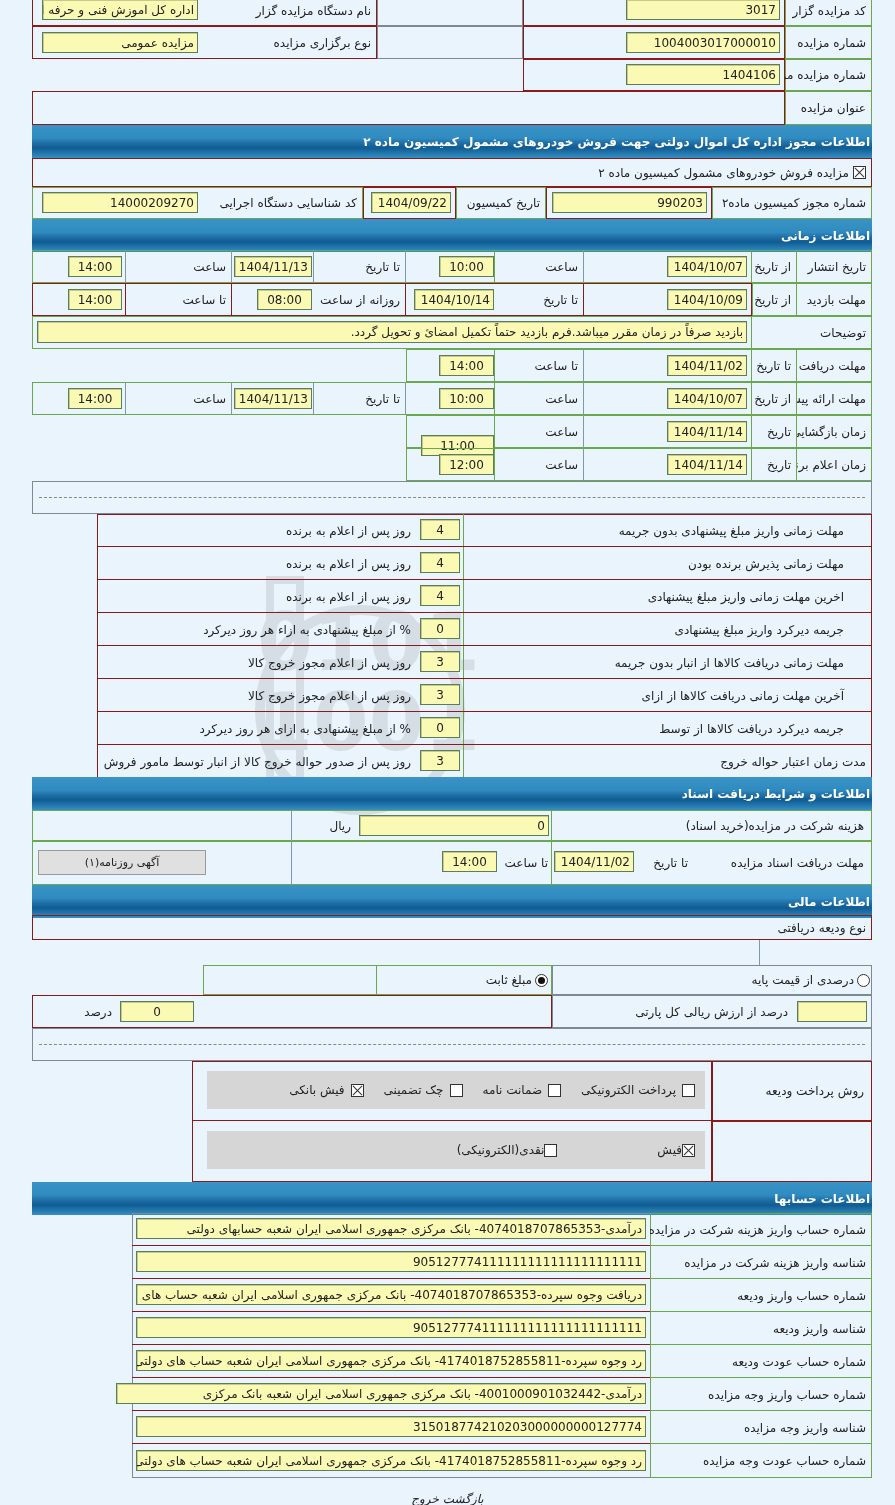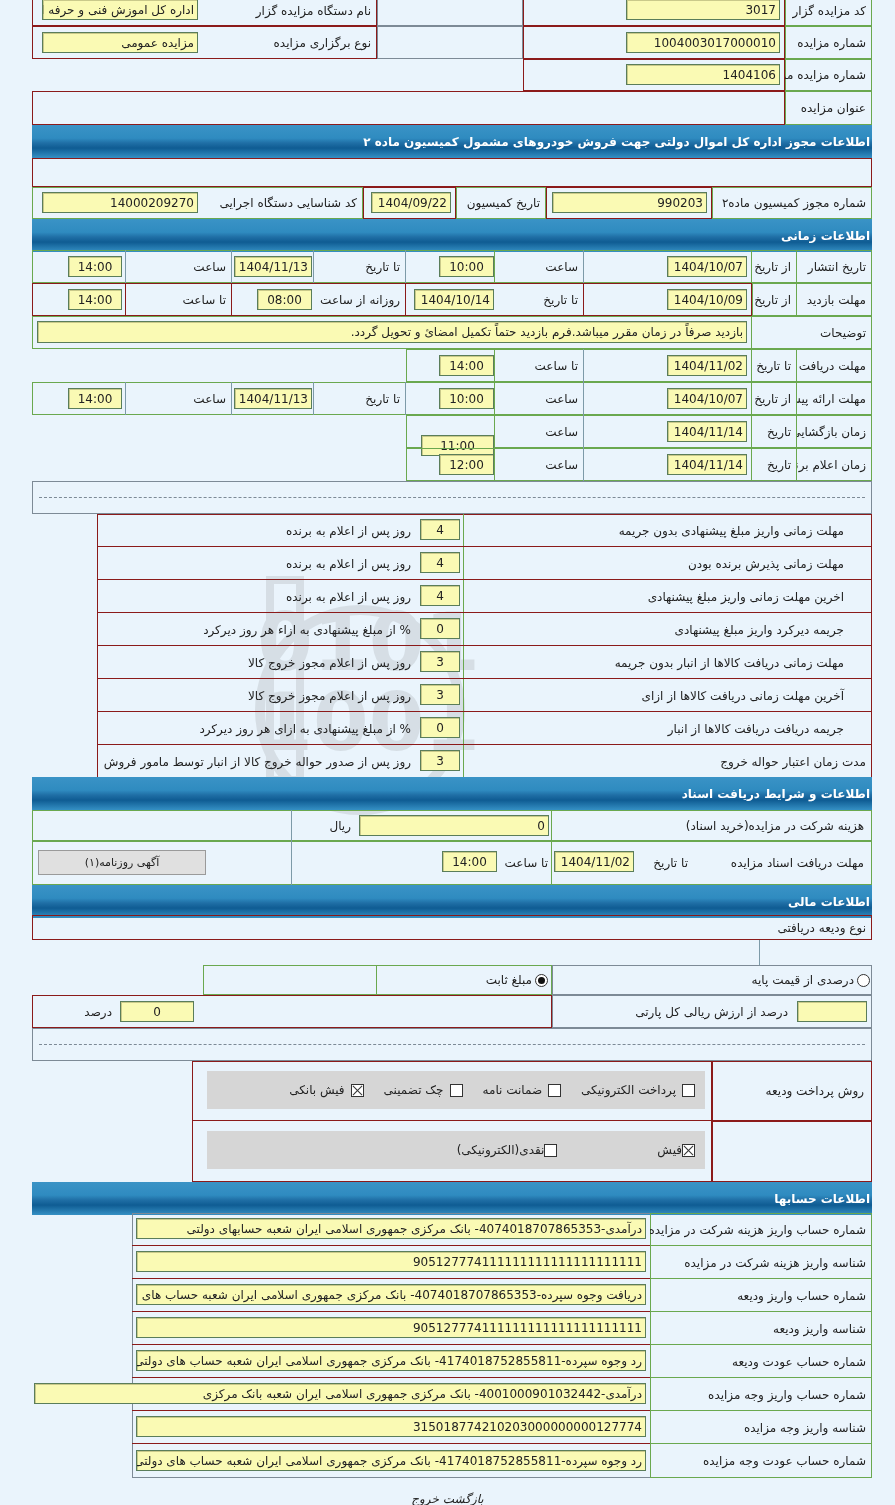--- a/index.html
+++ b/index.html
@@ -77,20 +77,24 @@
   <div class="row" style="top:91px;height:34px;">
     <div class="greenbox" style="right:0;width:87px;top:0;bottom:0;"></div>
     <div class="cell" style="right:0;width:87px;">عنوان مزایده</div>
     <div class="redbox" style="right:87px;width:753px;top:0;bottom:0;"></div>
   </div>
 
   <div class="hdr" style="top:125px;">اطلاعات مجوز اداره کل اموال دولتی جهت فروش خودروهای مشمول کمیسیون ماده ۲</div>
 
   <div class="row" style="top:158px;height:29px;">
     <div class="redbox" style="right:0;width:840px;top:0;bottom:0;background:#eaf4fc;"></div>
+    <div class="cell" style="right:0;width:400px;gap:4px;">
+      <span class="chk on"></span>
+      <span>مزایده فروش خودروهای مشمول کمیسیون ماده ۲</span>
+    </div>
   </div>
 
   <div class="row" style="top:187px;height:32px;">
     <div class="greenbox" style="right:0;width:160px;top:0;bottom:0;"></div>
     <div class="cell" style="right:0;width:160px;">شماره مجوز کمیسیون ماده۲</div>
     <div class="redbox" style="right:160px;width:166px;top:0;bottom:0;"></div>
     <div class="fld" style="right:165px;width:155px;top:5px;">990203</div>
     <div class="greenbox" style="right:326px;width:90px;top:0;bottom:0;"></div>
     <div class="cell" style="right:326px;width:90px;">تاریخ کمیسیون</div>
     <div class="redbox" style="right:416px;width:93px;top:0;bottom:0;"></div>
@@ -250,21 +254,21 @@
     <div class="cell" style="right:455px;width:320px;">روز پس از اعلام مجوز خروج کالا</div>
   </div>
   <div class="row" style="top:679px;height:33px;left:65px;width:775px;">
     <div class="hline" style="bottom:0;background:#8b1a1a;"></div>
     <div class="cell" style="right:0;width:400px;padding-right:28px;">آخرین مهلت زمانی دریافت کالاها از ازای</div>
     <div class="fld center" style="right:412px;width:40px;top:5px;">3</div>
     <div class="cell" style="right:455px;width:320px;">روز پس از اعلام مجوز خروج کالا</div>
   </div>
   <div class="row" style="top:712px;height:33px;left:65px;width:775px;">
     <div class="hline" style="bottom:0;background:#8b1a1a;"></div>
-    <div class="cell" style="right:0;width:400px;padding-right:28px;">جریمه دریافت دریافت کالاها از انبار</div>
+    <div class="cell" style="right:0;width:400px;padding-right:28px;">جریمه دیرکرد دریافت کالاها از توسط</div>
     <div class="fld center" style="right:412px;width:40px;top:5px;">0</div>
     <div class="cell" style="right:455px;width:320px;">% از مبلغ پیشنهادی به ازای هر روز دیرکرد</div>
   </div>
   <div class="row" style="top:745px;height:33px;left:65px;width:775px;">
     <div class="cell" style="right:0;width:400px;">مدت زمان اعتبار حواله خروج</div>
     <div class="fld center" style="right:412px;width:40px;top:5px;">3</div>
     <div class="cell" style="right:455px;width:320px;">روز پس از صدور حواله خروج کالا از انبار توسط مامور فروش</div>
   </div>
 
   <div class="hdr" style="top:777px;">اطلاعات و شرایط دریافت اسناد</div>
@@ -386,21 +390,21 @@
   <div class="row" style="top:1345px;height:33px;left:100px;width:740px;">
     <div class="hline" style="bottom:0;right:222px;background:#8b1a1a;"></div>
     <div class="hline" style="bottom:0;left:auto;width:222px;"></div>
     <div class="cell" style="right:0;width:222px;">شماره حساب عودت ودیعه</div>
     <div class="fld" style="right:226px;width:510px;top:5px;">رد وجوه سپرده-4174018752855811- بانک مرکزی جمهوری اسلامی ایران شعبه حساب های دولتی</div>
   </div>
   <div class="row" style="top:1378px;height:33px;left:100px;width:740px;">
     <div class="hline" style="bottom:0;right:222px;background:#8b1a1a;"></div>
     <div class="hline" style="bottom:0;left:auto;width:222px;"></div>
     <div class="cell" style="right:0;width:222px;">شماره حساب واریز وجه مزایده</div>
-    <div class="fld" style="right:226px;width:612px;top:5px;">درآمدی-4001000901032442- بانک مرکزی جمهوری اسلامی ایران شعبه بانک مرکزی</div>
+    <div class="fld" style="right:226px;width:530px;top:5px;">درآمدی-4001000901032442- بانک مرکزی جمهوری اسلامی ایران شعبه بانک مرکزی</div>
   </div>
   <div class="row" style="top:1411px;height:33px;left:100px;width:740px;">
     <div class="hline" style="bottom:0;right:222px;background:#8b1a1a;"></div>
     <div class="hline" style="bottom:0;left:auto;width:222px;"></div>
     <div class="cell" style="right:0;width:222px;">شناسه واریز وجه مزایده</div>
     <div class="fld" style="right:226px;width:510px;top:5px;">315018774210203000000000127774</div>
   </div>
   <div class="row" style="top:1444px;height:34px;left:100px;width:740px;">
     <div class="cell" style="right:0;width:222px;">شماره حساب عودت وجه مزایده</div>
     <div class="fld" style="right:226px;width:510px;top:6px;">رد وجوه سپرده-4174018752855811- بانک مرکزی جمهوری اسلامی ایران شعبه حساب های دولتی</div>

